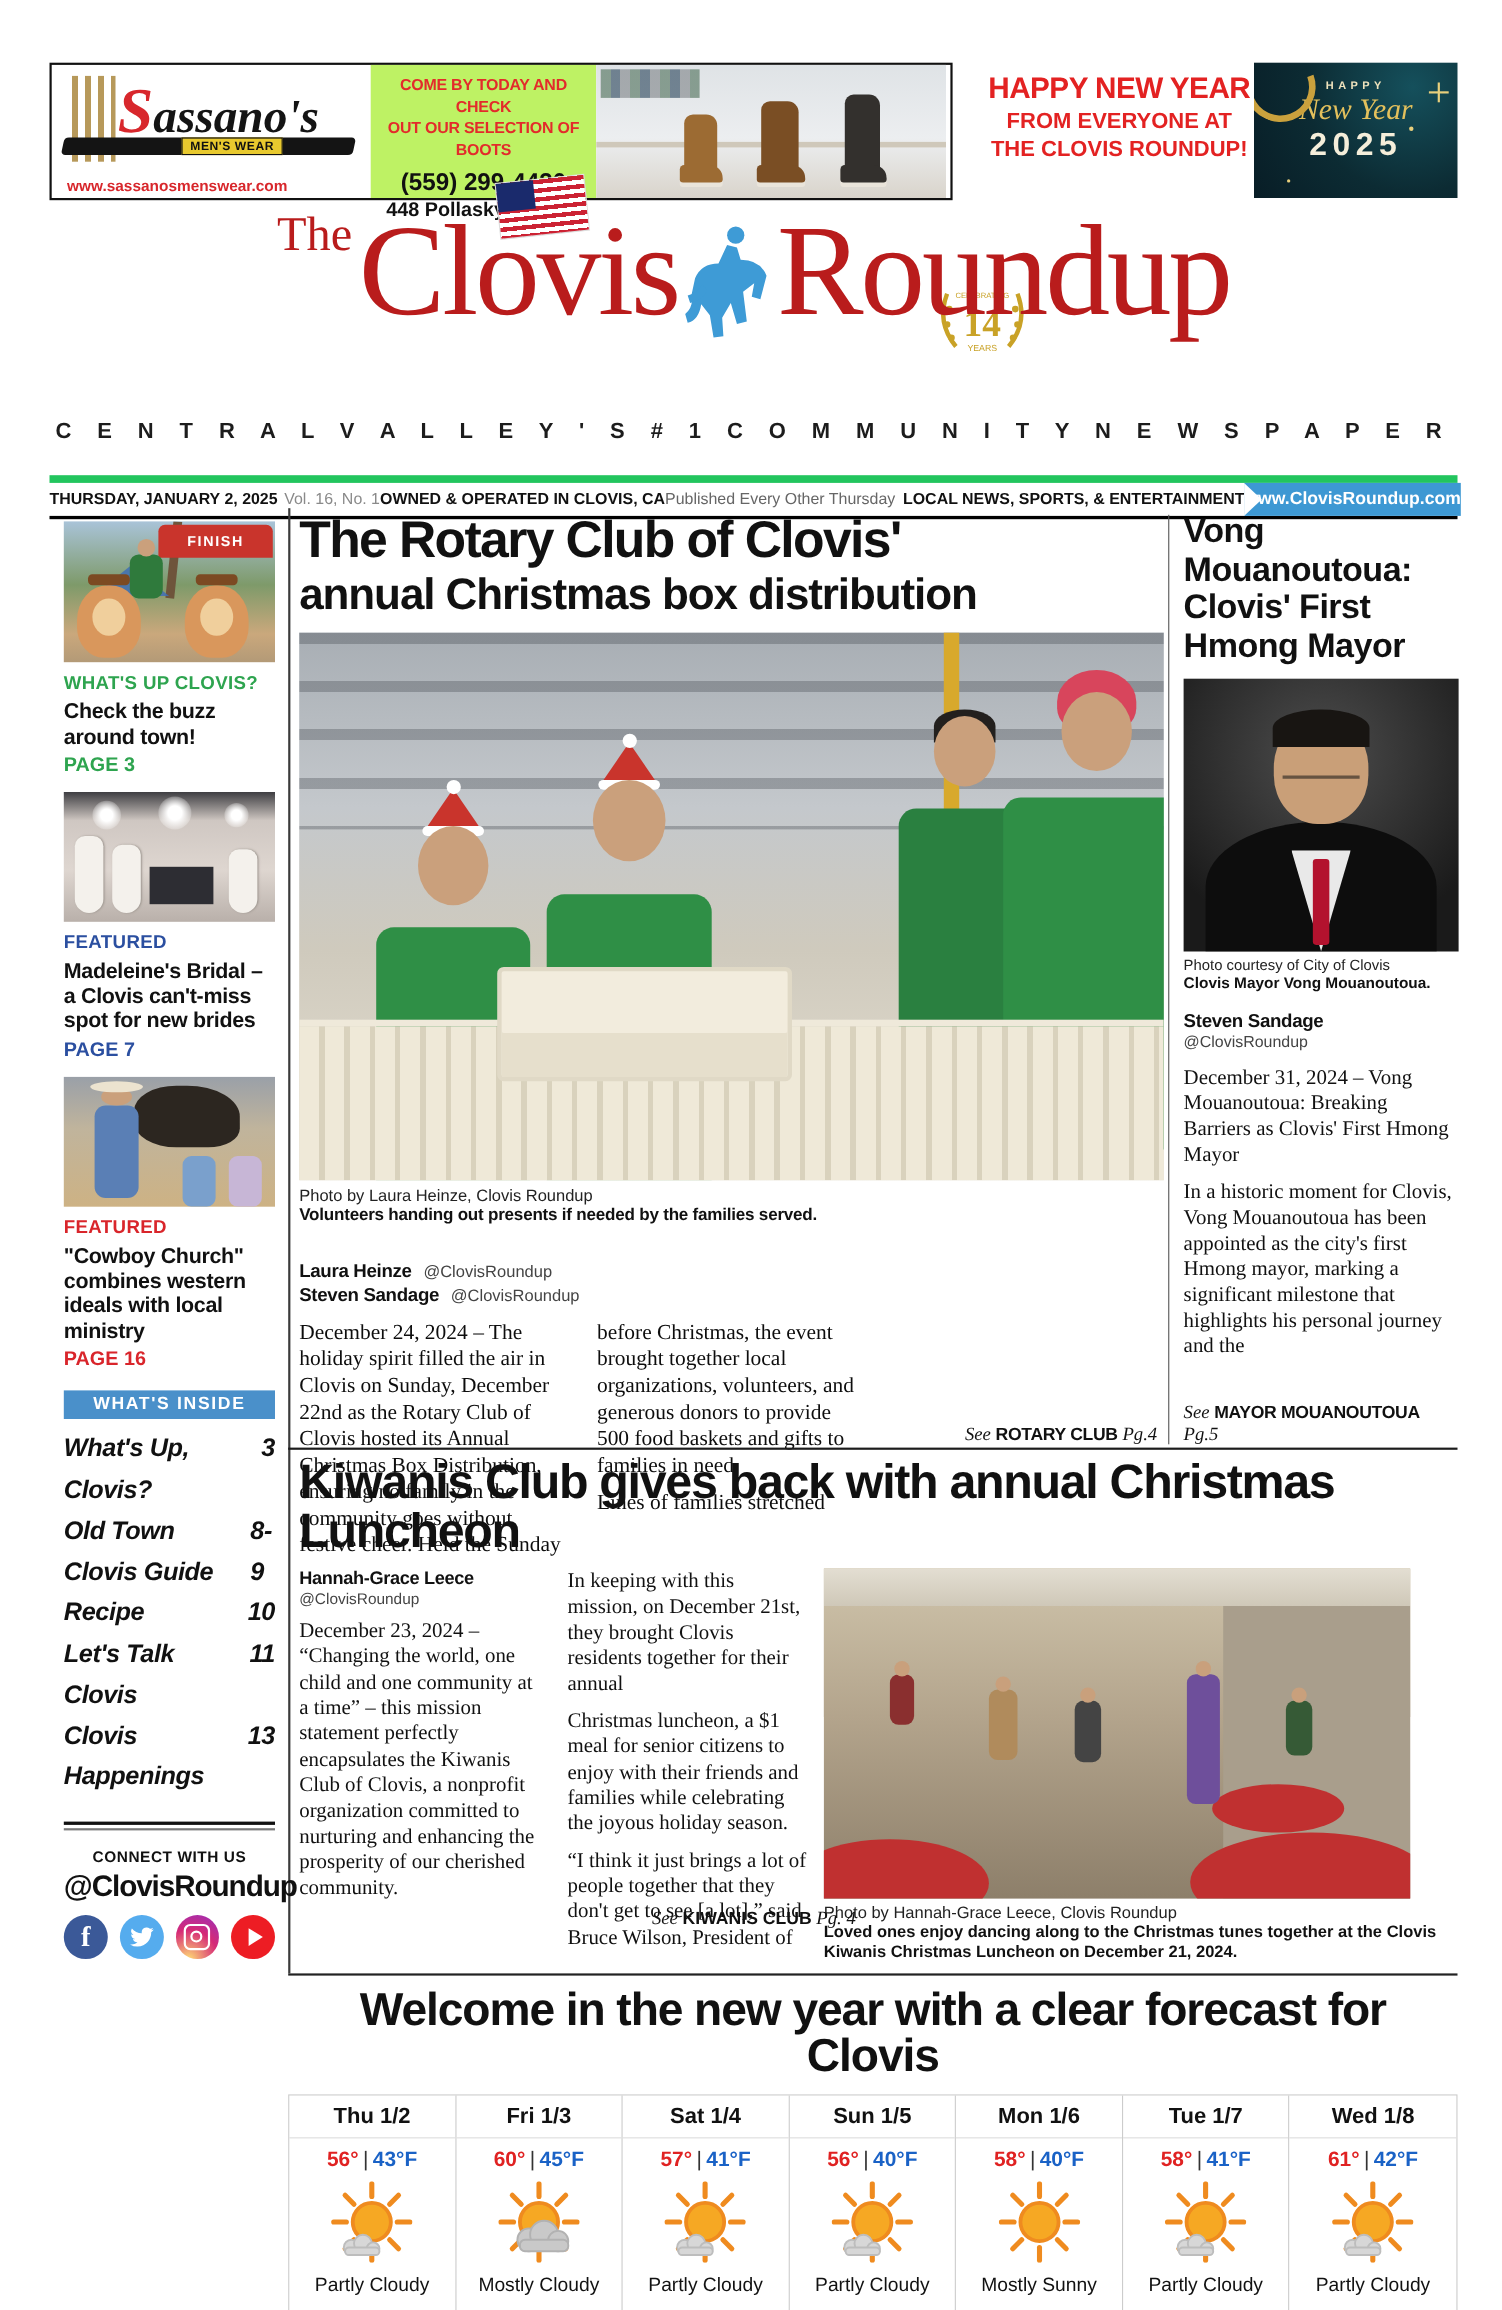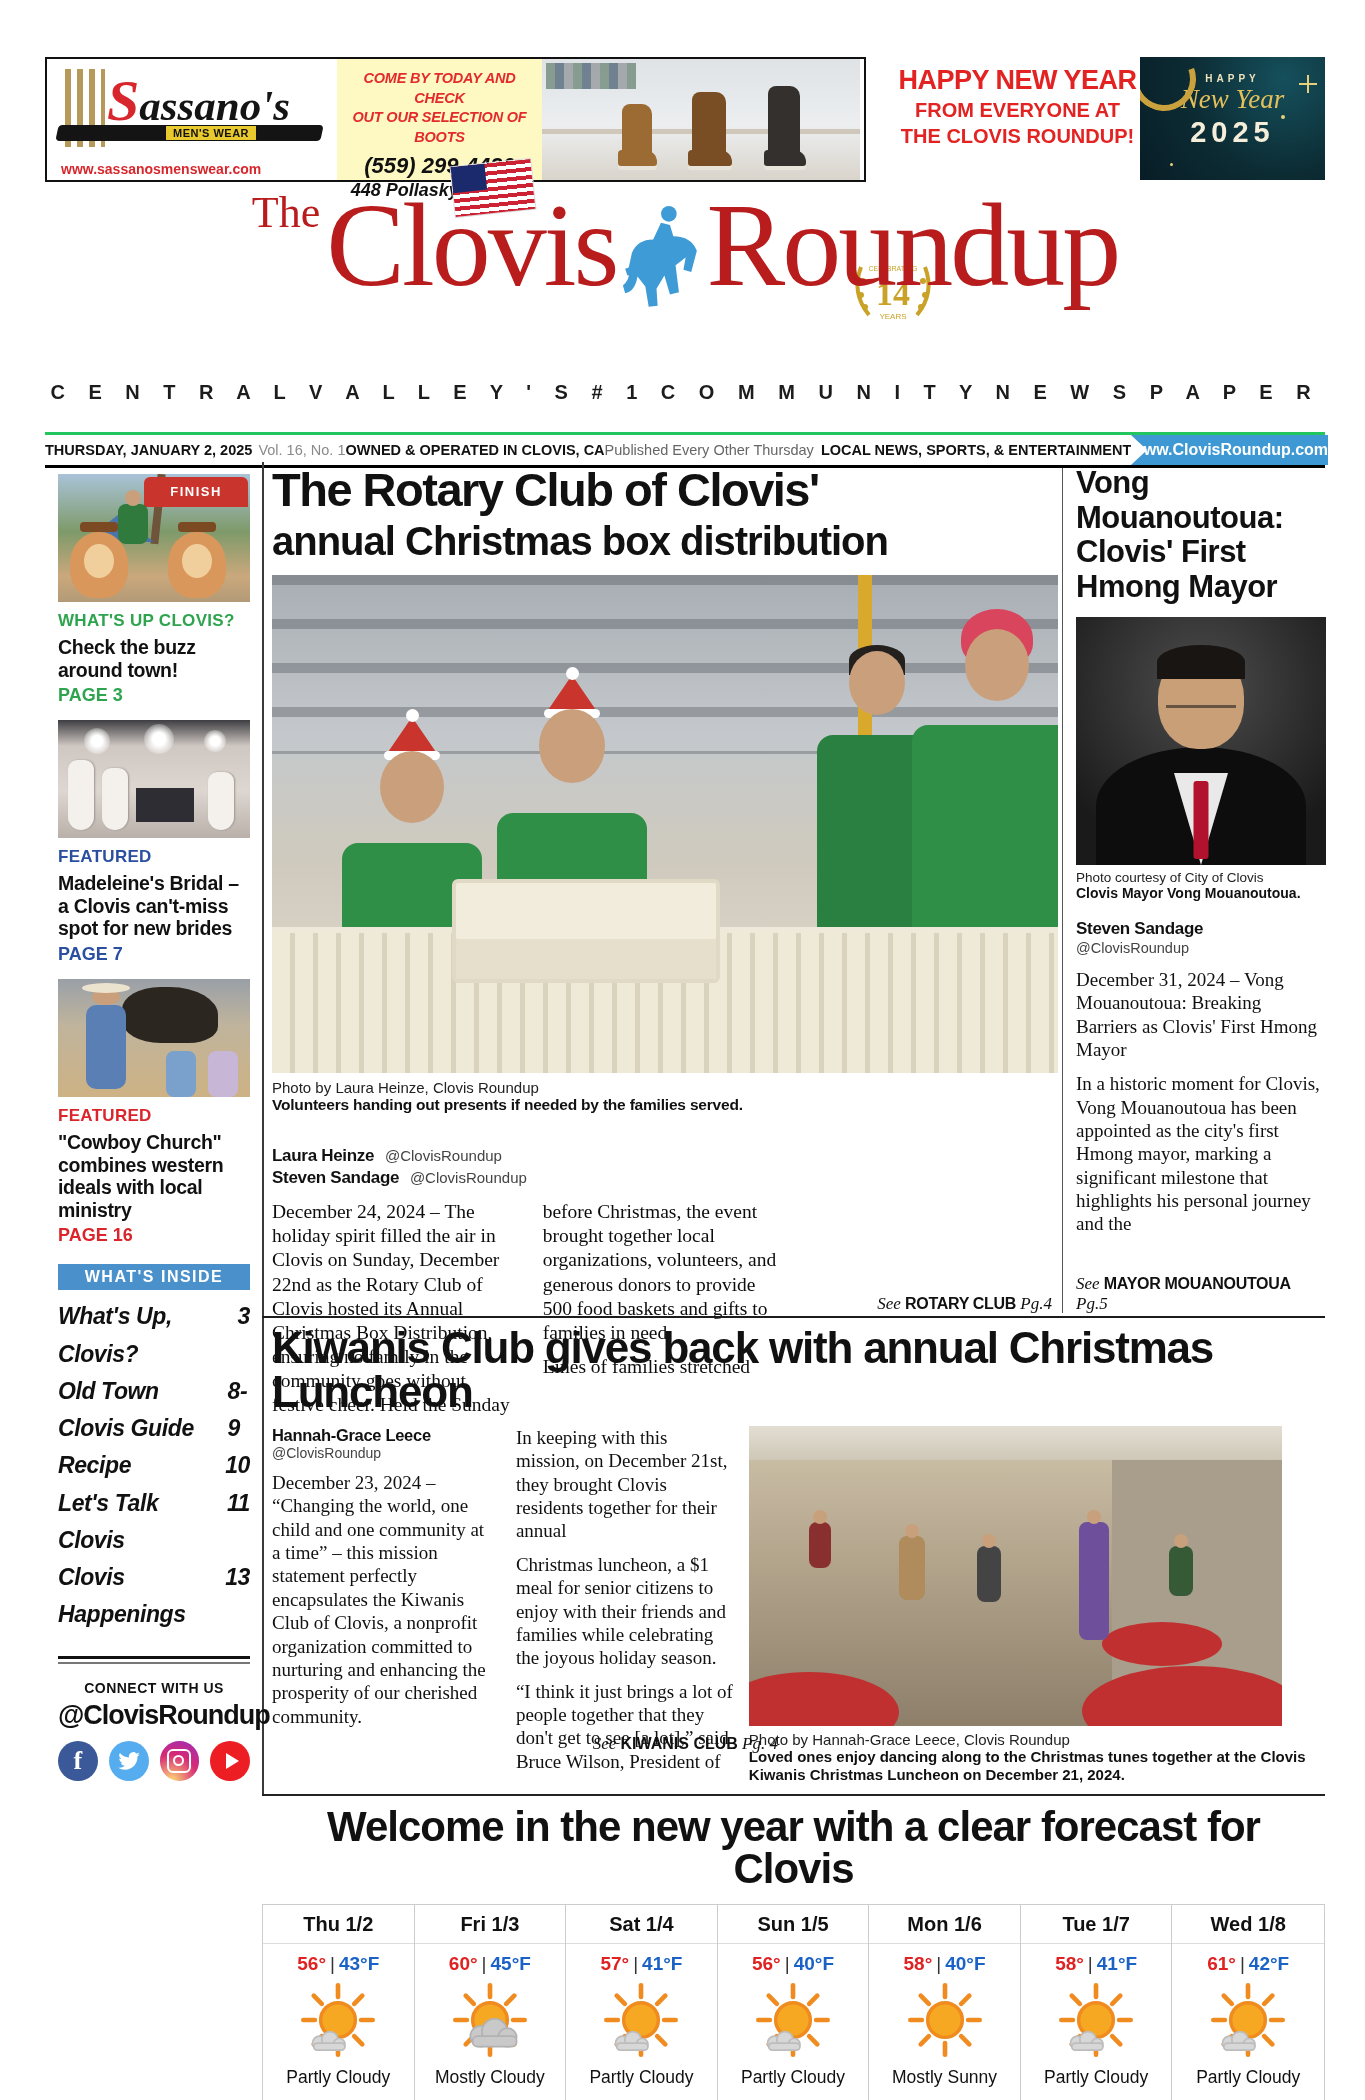--- a/index.html
+++ b/index.html
@@ -11,21 +11,21 @@
   .ad-sassanos{position:absolute;left:0;top:0;width:817px;height:121px;border:2px solid #111;background:#fff;}
   .logo-zone{position:absolute;left:0;top:0;width:290px;height:100%;}
   .gold-bars{position:absolute;left:18px;top:10px;width:40px;height:78px;
      background:repeating-linear-gradient(90deg,#b7995a 0 6px,transparent 6px 12px);}
   .brush{position:absolute;left:10px;top:66px;width:265px;height:16px;background:#141414;transform:skewX(-12deg);border-radius:4px;}
   .brand{position:absolute;left:60px;top:8px;font-family:"Liberation Serif",serif;font-style:italic;font-weight:bold;font-size:43px;color:#141414;}
   .brand::first-letter{color:#d8272c;font-size:1.35em;}
   .mens-chip{position:absolute;left:118px;top:66px;background:#e8c92e;border:1px solid #111;color:#111;
      font-size:11px;font-weight:bold;padding:1px 7px;letter-spacing:.5px;}
   .sas-web{position:absolute;left:14px;bottom:3px;color:#d8272c;font-weight:bold;font-size:14px;}
-  .ad-mid{position:absolute;left:290px;top:0;width:205px;height:100%;background:#fef9c3;text-align:center;padding-top:10px;box-sizing:border-box;font-style:italic;}
+  .ad-mid{position:absolute;left:290px;top:0;width:205px;height:100%;background:#bef264;text-align:center;padding-top:10px;box-sizing:border-box;}
   .ad-red{color:#e32b2b;font-weight:bold;font-size:14.5px;letter-spacing:-.2px;line-height:1.35;}
   .ad-phone{font-size:22px;font-weight:bold;margin-top:6px;}
   .ad-addr{font-size:18px;font-weight:bold;margin-top:1px;}
   .ad-boots{position:absolute;left:495px;top:0;width:318px;height:100%;background:linear-gradient(180deg,#dfe3e6 0%,#eceef0 55%,#d9d4cb 100%);overflow:hidden;}
   .shelf{position:absolute;left:0;right:0;top:58%;height:5px;background:#cfc8ba;}
   .rack{position:absolute;left:4px;top:4px;width:90px;height:26px;background:repeating-linear-gradient(90deg,#5f7d6a 0 9px,#3f576b 9px 18px,#8a8f93 18px 27px);opacity:.7;}
   .boot{position:absolute;bottom:14px;border-radius:8px 10px 0 0;}
   .boot::after{content:'';position:absolute;left:-4px;bottom:0;width:130%;height:16px;background:inherit;border-radius:4px 12px 3px 3px;box-shadow:0 4px 0 #e9e4da;}
   .boot1{left:80px;width:30px;height:62px;background:#9c6b33;}
   .boot2{left:150px;width:34px;height:74px;background:#7a4e24;}
@@ -51,21 +51,21 @@
      background:repeating-linear-gradient(180deg,#cc2233 0 4px,#fff 4px 8px);box-shadow:0 0 0 1px #ddd;}
   .flag .canton{position:absolute;left:0;top:0;width:34px;height:26px;background:#1a2a6c;}
   .badge{position:absolute;left:796px;top:52px;z-index:0;}
   .mast-line{position:relative;z-index:1;text-align:center;font-family:"Liberation Serif",serif;
      font-size:118px;letter-spacing:-3px;color:#b91c1c;line-height:1;margin-top:2px;white-space:nowrap;}
   .mast-the{display:inline-block;font-size:44px;letter-spacing:0;vertical-align:top;margin:4px 6px 0 0;}
   .rider{display:inline-block;width:118px;height:112px;vertical-align:bottom;margin:0 -14px -4px -14px;}
   .tagline{position:absolute;top:196px;width:100%;text-align:center;font-size:20px;font-weight:bold;
      letter-spacing:9px;color:#1c1c1c;}
   
-  .datebar{left:45px;top:432px;width:1280px;height:30px;border-top:3px solid #22c55e;border-bottom:3px solid #000;
+  .datebar{left:45px;top:432px;width:1280px;height:30px;border-top:7px solid #22c55e;border-bottom:3px solid #000;
      display:flex;align-items:stretch;font-size:14.5px;font-weight:bold;}
   .db-cell{display:flex;align-items:center;justify-content:center;white-space:nowrap;}
   .db-sep{width:1px;background:#999;}
   .db-date{width:340px;}
   .db-vol{color:#8a8a8a;font-weight:normal;margin-left:6px;}
   .db-owned{width:300px;}
   .db-pub{flex:1;}
   .db-pub .light{color:#666;font-weight:normal;margin-right:7px;}
   .db-site{width:248px;background:#3d98d3;color:#fff;font-size:16px;position:relative;}
   .db-site::before{content:'';position:absolute;left:0;top:0;border-top:15px solid transparent;border-bottom:15px solid transparent;border-left:16px solid #fff;}

